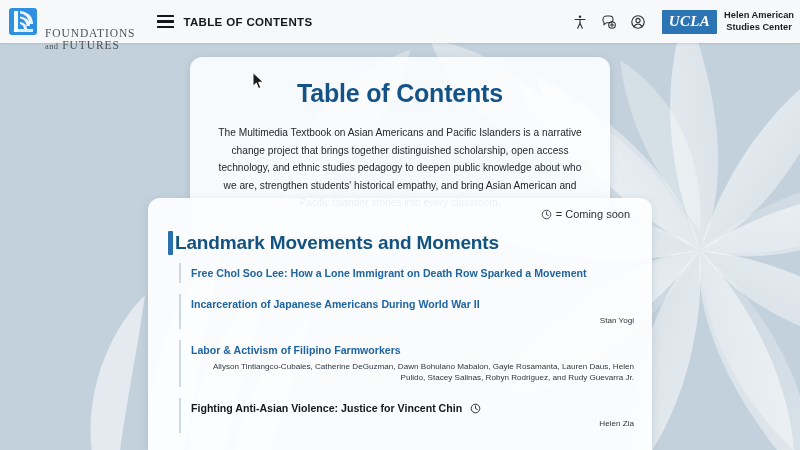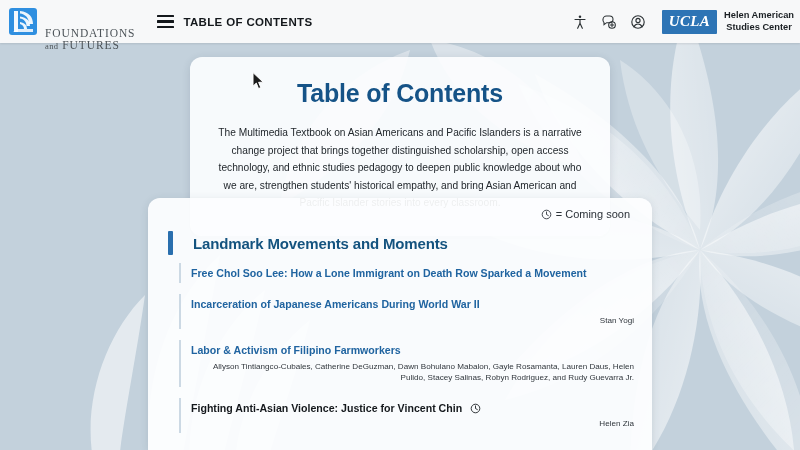--- a/index.html
+++ b/index.html
@@ -103,22 +103,22 @@
     font-size: 11px; color: #2b3138; text-align: center;
   }
   .legend .clock { margin-right: 4px; }
 
   .section-head {
     display: flex; align-items: center;
     margin: 11px 0 8px 0; padding-left: 20px;
   }
   .accent-bar { width: 5px; height: 24px; background: #2a6fae; border-radius: 1px; flex: none; }
   .section-title {
-    margin-left: 20px; color: #14537f;
-    font-size: 15px; font-weight: bold; letter-spacing: -.15px;
+    margin-left: 2px; color: #14537f;
+    font-size: 19px; font-weight: bold; letter-spacing: -.15px;
   }
 
   .toc-list { padding: 0 18px 0 31px; }
   .toc-item {
     border-left: 2px solid #ccd9e4;
     padding: 3px 0 3px 10px;
     margin-bottom: 11px;
     text-align: right;
   }
   .toc-title {

